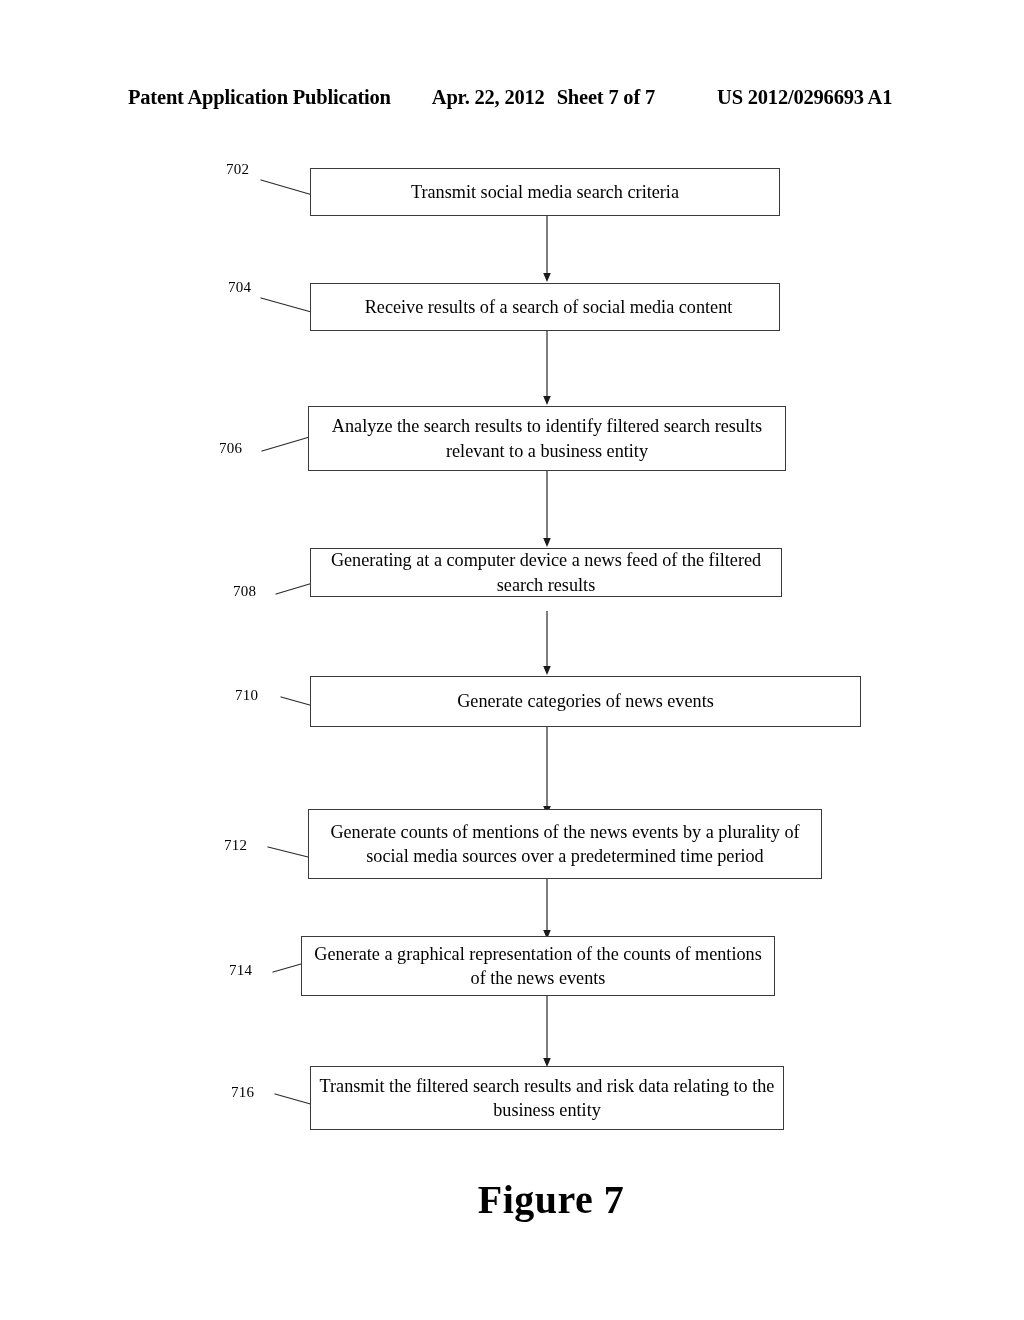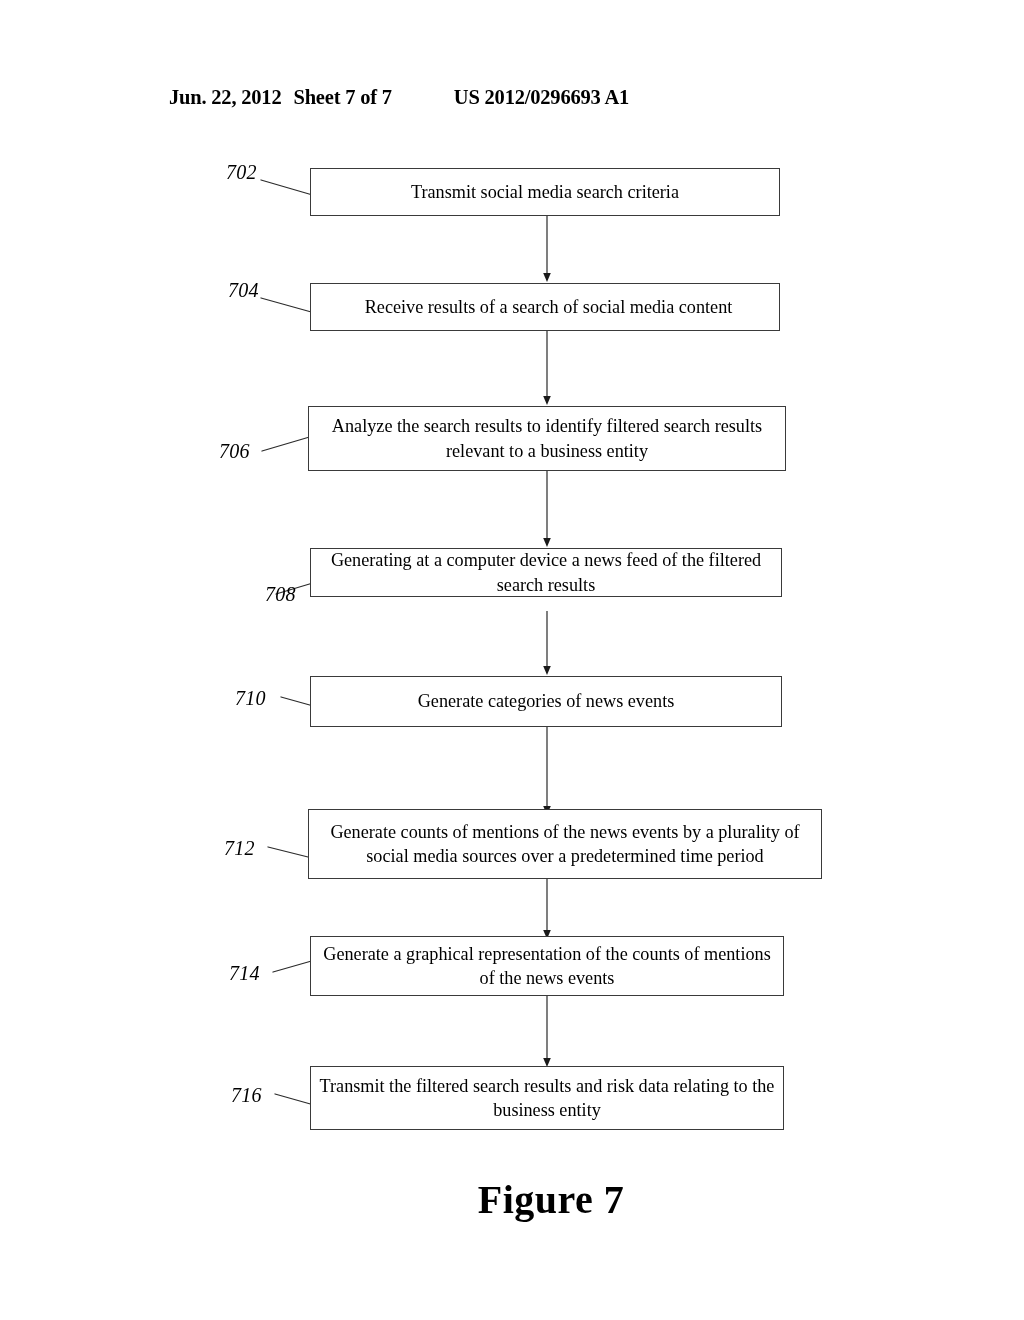--- a/index.html
+++ b/index.html
@@ -61,45 +61,45 @@
     padding: 2px 8px;
   }
   .flow-box .box-text {
     display: block;
     width: 100%;
   }
 
   
   .ref-num {
     position: absolute;
-    font-size: 20px;
+    font-size: 15px;
     line-height: 1;
     letter-spacing: 0.3px;
     white-space: nowrap;
-    font-style: italic;
   }
 
   
   .figure-caption {
     position: absolute;
     top: 1176px;
     left: 0;
     width: 1024px;
     text-align: center;
     font-size: 40px;
     font-weight: bold;
     letter-spacing: 0.5px;
     padding-left: 39px;
   }
 </style>
 </head>
 <body>
 
 <div class="page-header">
-  <span class="hdr-date">Jun. 22, 2012</span>
+  <span class="hdr-pub">Patent Application Publication</span>
+  <span class="hdr-date">Apr. 22, 2012</span>
   <span class="hdr-sheet">Sheet 7 of 7</span>
   <span class="hdr-num">US 2012/0296693 A1</span>
 </div>
 
 <svg id="flow-canvas" viewBox="0 0 1024 1320" xmlns="http://www.w3.org/2000/svg">
   <defs>
     <marker id="arrowhead" markerWidth="11" markerHeight="11" refX="1.5" refY="4" orient="auto" markerUnits="userSpaceOnUse">
       <path d="M0,0 L9.5,4 L0,8 Z" fill="#1a1a1a"></path>
     </marker>
   </defs>
@@ -135,38 +135,38 @@
 </div>
 
 <div class="flow-box" style="left:308px; top:406px; width:478px; height:65px;">
   <span class="box-text">Analyze the search results to identify filtered search results relevant to a business entity</span>
 </div>
 
 <div class="flow-box" style="left:310px; top:548px; width:472px; height:49px;">
   <span class="box-text">Generating at a computer device a news feed of the filtered search results</span>
 </div>
 
-<div class="flow-box" style="left:310px; top:676px; width:472px; height:51px;">
+<div class="flow-box" style="left:310px; top:676px; width:551px; height:51px;">
   <span class="box-text">Generate categories of news events</span>
 </div>
 
 <div class="flow-box" style="left:308px; top:809px; width:514px; height:70px;">
   <span class="box-text">Generate counts of mentions of the news events by a plurality of social media sources over a predetermined time period</span>
 </div>
 
-<div class="flow-box" style="left:310px; top:936px; width:474px; height:60px;">
+<div class="flow-box" style="left:301px; top:936px; width:474px; height:60px;">
   <span class="box-text">Generate a graphical representation of the counts of mentions of the news events</span>
 </div>
 
 <div class="flow-box" style="left:310px; top:1066px; width:474px; height:64px;">
   <span class="box-text">Transmit the filtered search results and risk data relating to the business entity</span>
 </div>
 
 <span class="ref-num" style="left:226px; top:162px;">702</span>
 <span class="ref-num" style="left:228px; top:280px;">704</span>
 <span class="ref-num" style="left:219px; top:441px;">706</span>
-<span class="ref-num" style="left:233px; top:584px;margin-left:32px;">708</span>
+<span class="ref-num" style="left:233px; top:584px;">708</span>
 <span class="ref-num" style="left:235px; top:688px;">710</span>
 <span class="ref-num" style="left:224px; top:838px;">712</span>
 <span class="ref-num" style="left:229px; top:963px;">714</span>
 <span class="ref-num" style="left:231px; top:1085px;">716</span>
 
 <div class="figure-caption">Figure 7</div>
 
 </body></html>

